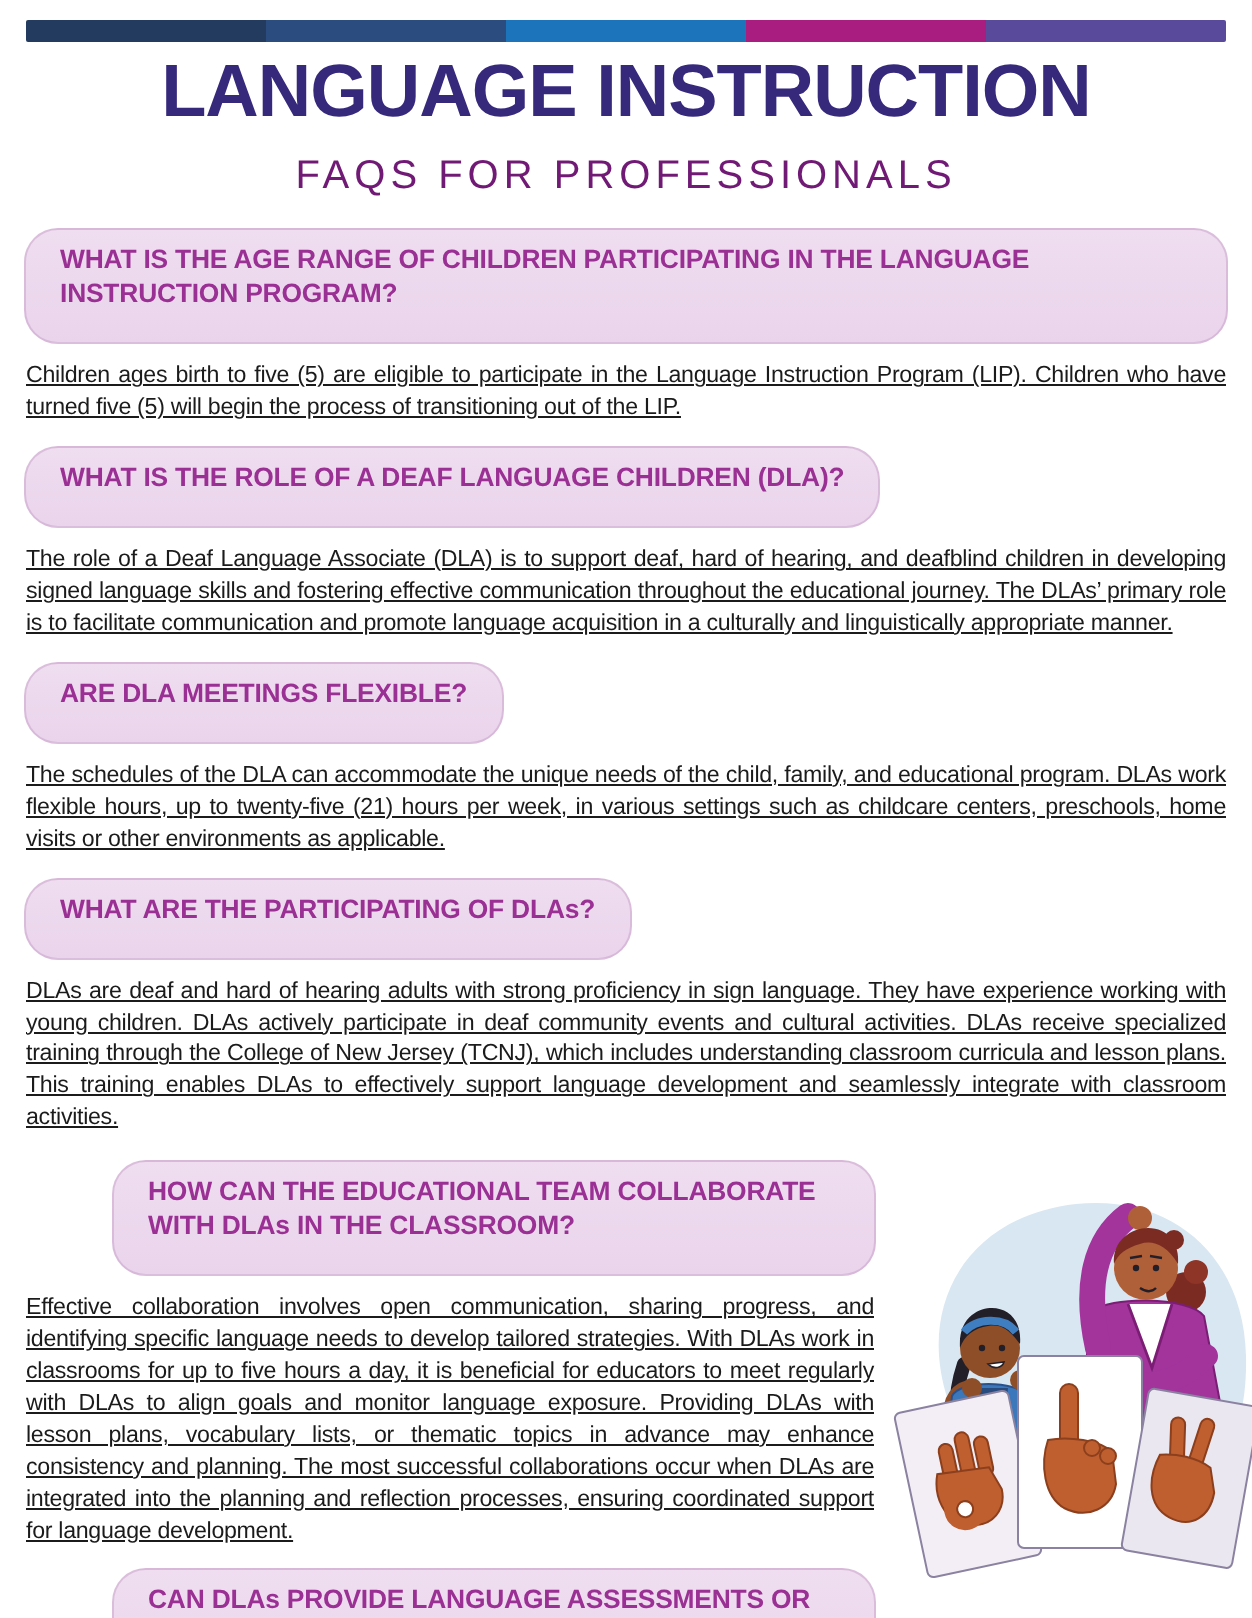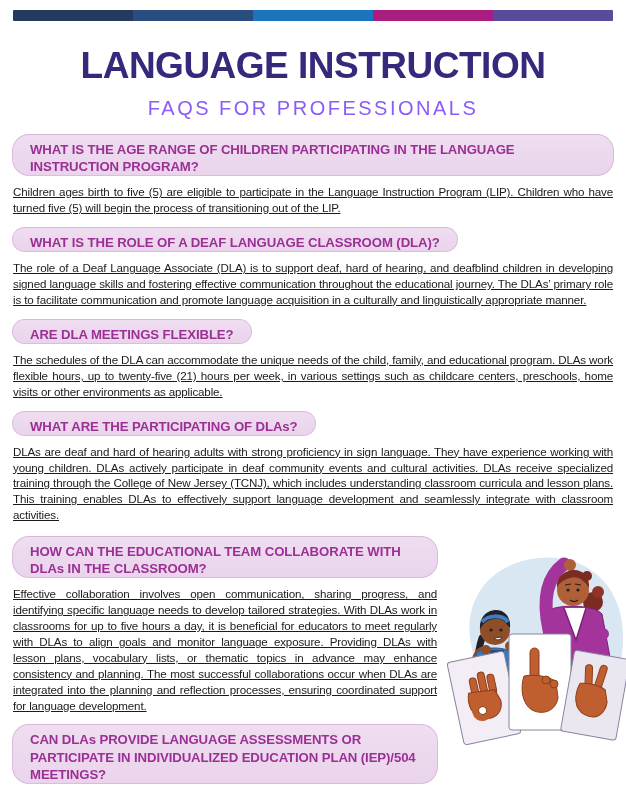--- a/index.html
+++ b/index.html
@@ -18,47 +18,47 @@
     display: flex;
     height: 11px;
     margin: 10px 13px 0 13px;
     border-radius: 1px;
     overflow: hidden;
   }
   .stripe span { flex: 1 1 0; display: block; }
 
   
   .title {
-    margin-top: 24px;
+    margin-top: 4px;
     text-align: center;
     color: #36297c;
     font-weight: 800;
     font-size: 37px;
     line-height: 1.16;
     letter-spacing: -0.5px;
   }
   .subtitle {
     margin-top: 9px;
     text-align: center;
-    color: #8b5cf6;
+    color: #701a75;
     font-weight: 400;
     font-size: 20px;
     letter-spacing: 2.5px;
   }
 
   main { padding: 14px 12px 0 12px; }
 
   .pill {
     display: block;
     width: fit-content;
     max-width: 100%;
     background: linear-gradient(180deg, #efddf0 0%, #ead4ec 100%);
     border: 1px solid rgba(170,110,170,0.28);
     border-radius: 17px;
-    padding: 6px 17px 0 17px;
+    padding: 6px 17px 16px 17px;
     color: #9b3094;
     font-weight: 700;
     font-size: 13.2px;
     line-height: 1.3;
     letter-spacing: -0.1px;
   }
   .answer {
     margin: 8px 1px 11px 1px;
     font-size: 11.6px;
     line-height: 1.37;
@@ -66,21 +66,21 @@
     text-align: justify;
     color: #1b1b1b;
     text-decoration: underline;
   }
   section { margin-bottom: 2px; }
 
   
   .columns { display: flex; align-items: flex-start; gap: 8px; }
   .col-left { width: 426px; flex: 0 0 426px; }
   .col-right { flex: 1 1 auto; position: relative; }
-  .col-left .pill { margin-top: 2px; }
+  .col-left .pill { margin-top: 2px; margin-left: 44px; }
 
   .illustration { display: block; width: 182px; height: 224px; margin-top: 4px; }
 </style>
 </head>
 <body>
 
 <div class="page">
 
   <div class="stripe">
     <span style="background: rgb(36, 59, 96);"></span>
@@ -96,21 +96,21 @@
   <div class="subtitle">FAQS FOR PROFESSIONALS</div>
 
   <main>
 
     <section>
       <div class="pill">WHAT IS THE AGE RANGE OF CHILDREN PARTICIPATING IN THE LANGUAGE INSTRUCTION PROGRAM?</div>
       <p class="answer">Children ages birth to five (5) are eligible to participate in the Language Instruction Program (LIP). Children who have turned five (5) will begin the process of transitioning out of the LIP.</p>
     </section>
 
     <section>
-      <div class="pill">WHAT IS THE ROLE OF A DEAF LANGUAGE CLASSROOM (DLA)?</div>
+      <div class="pill">WHAT IS THE ROLE OF A DEAF LANGUAGE CHILDREN (DLA)?</div>
       <p class="answer">The role of a Deaf Language Associate (DLA) is to support deaf, hard of hearing, and deafblind children in developing signed language skills and fostering effective communication throughout the educational journey. The DLAs’ primary role is to facilitate communication and promote language acquisition in a culturally and linguistically appropriate manner.</p>
     </section>
 
     <section>
       <div class="pill">ARE DLA MEETINGS FLEXIBLE?</div>
       <p class="answer">The schedules of the DLA can accommodate the unique needs of the child, family, and educational program. DLAs work flexible hours, up to twenty-five (21) hours per week, in various settings such as childcare centers, preschools, home visits or other environments as applicable.</p>
     </section>
 
     <section>
       <div class="pill">WHAT ARE THE PARTICIPATING OF DLAs?</div>

